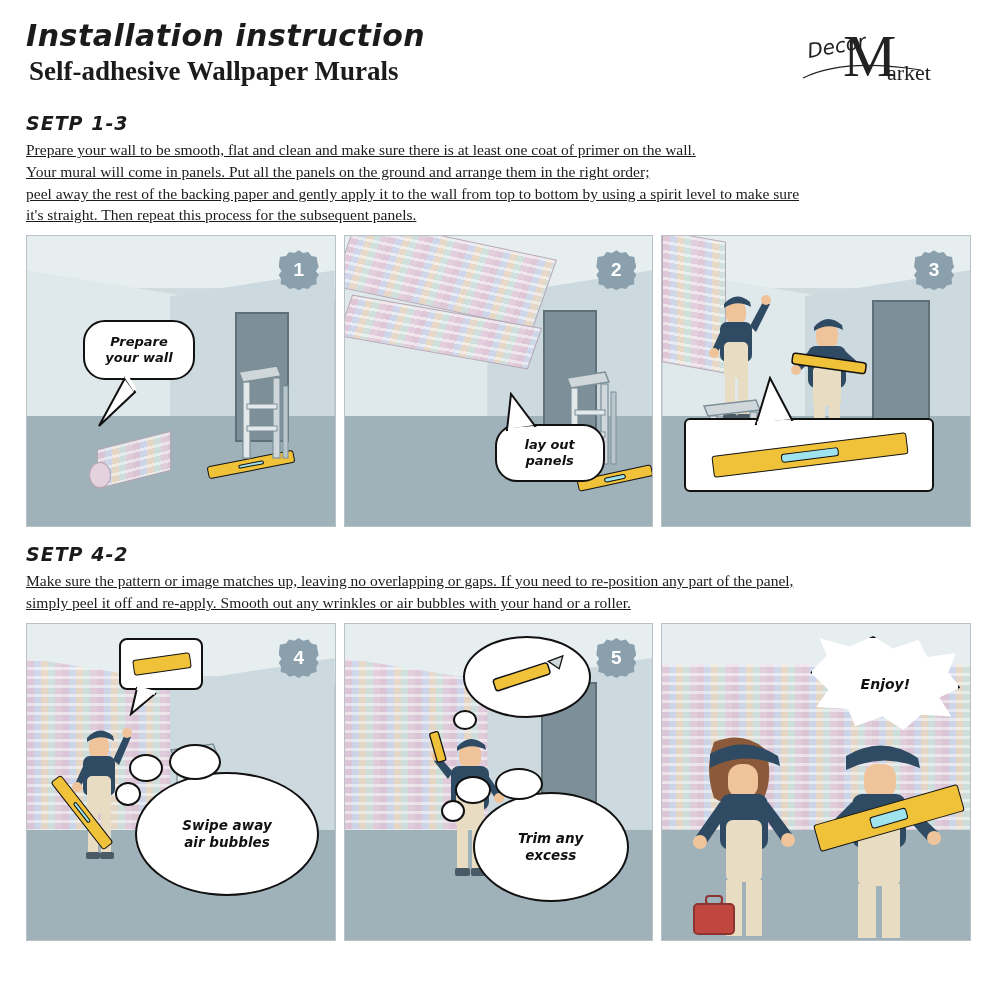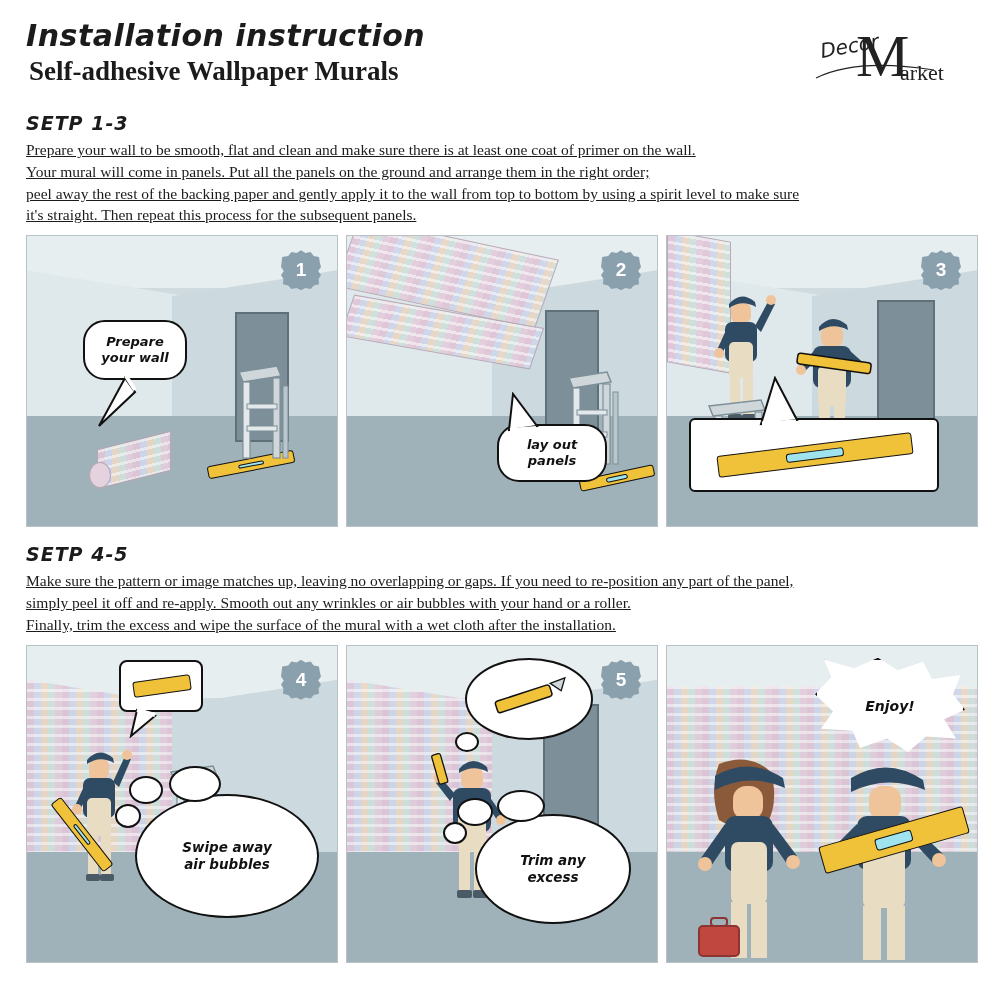--- a/index.html
+++ b/index.html
@@ -5,21 +5,21 @@
   * { box-sizing: border-box; }
   html, body { margin:0; padding:0; }
   body {
     width:1000px; height:1000px;
     background:#ffffff;
     font-family:"Liberation Serif", serif;
     color:#1b1b1b;
     position:relative;
     overflow:hidden;
   }
-  .page { position:relative; width:1000px; height:1000px; padding:18px 16px 0 26px; }
+  .page { position:relative; width:1000px; height:1000px; padding:18px 29px 0 26px; }
 
   
   .header { position:relative; height:86px; }
   .title-main {
     font-family:"DejaVu Sans", sans-serif;
     font-style:italic;
     font-weight:bold;
     font-size:30px;
     letter-spacing:0.5px;
     margin:0 0 2px 0;
@@ -240,21 +240,21 @@
         <svg viewBox="0 0 80 110" width="80" height="110">
           <polygon points="16,16 54,10 58,20 20,26" fill="#cfd7db" stroke="#7d8f98" stroke-width="1.5"></polygon>
           <rect x="20" y="26" width="7" height="76" fill="#e3e9eb" stroke="#7d8f98" stroke-width="1.2"></rect>
           <rect x="50" y="22" width="7" height="80" fill="#cfd7db" stroke="#7d8f98" stroke-width="1.2"></rect>
           <rect x="24" y="48" width="30" height="5" fill="#e3e9eb" stroke="#7d8f98" stroke-width="1"></rect>
           <rect x="24" y="70" width="30" height="5" fill="#e3e9eb" stroke="#7d8f98" stroke-width="1"></rect>
           <rect x="60" y="30" width="5" height="72" fill="#b9c6cc" stroke="#7d8f98" stroke-width="1"></rect>
         </svg>
       </div>
 
-      <div class="bubble" style="left:56px;top:84px;width:104px;height:60px;align-items:center;">
+      <div class="bubble" style="left:56px;top:84px;width:112px;height:60px;align-items:center;">
         <div>
           <span>Prepare</span><br>
           <span>your wall</span>
         </div>
         <svg class="tail" style="left:10px;top:54px;width:44px;height:52px;" viewBox="0 0 44 52">
           <path d="M30 2 L4 50 L40 16 Z" fill="#fff" stroke="#111" stroke-width="2"></path>
           <path d="M31 0 L40 14" stroke="#fff" stroke-width="4"></path>
         </svg>
       </div>
     </div>
@@ -358,25 +358,24 @@
           <div class="vial"></div>
         </div>
         <svg class="tail" style="left:62px;top:-44px;width:56px;height:50px;" viewBox="0 0 56 50">
           <path d="M8 48 L22 2 L44 44 Z" fill="#fff" stroke="#111" stroke-width="2"></path>
           <path d="M9 48 L43 46" stroke="#fff" stroke-width="5"></path>
         </svg>
       </div>
     </div>
   </div>
 
-  <div class="step-head" style="margin-top:16px;">SETP 4-5</div>
+  <div class="step-head" style="margin-top:16px;">SETP 4-2</div>
   <div class="para-block">
     <p class="para"> Make sure the pattern or image matches up, leaving no overlapping or gaps. If you need to re-position any part of the panel,</p>
     <p class="para">simply peel it off and re-apply. Smooth out any wrinkles or air bubbles with your hand or a roller.</p>
-    <p class="para"> Finally, trim the excess and wipe the surface of the mural with a wet cloth after the installation.</p>
   </div>
 
   <div class="strip two">
 
     <div class="panel">
       <div class="ceiling"></div>
       <div class="wall-left paper"></div>
       <div class="wall-right"></div>
       <div class="floor"></div>
 

